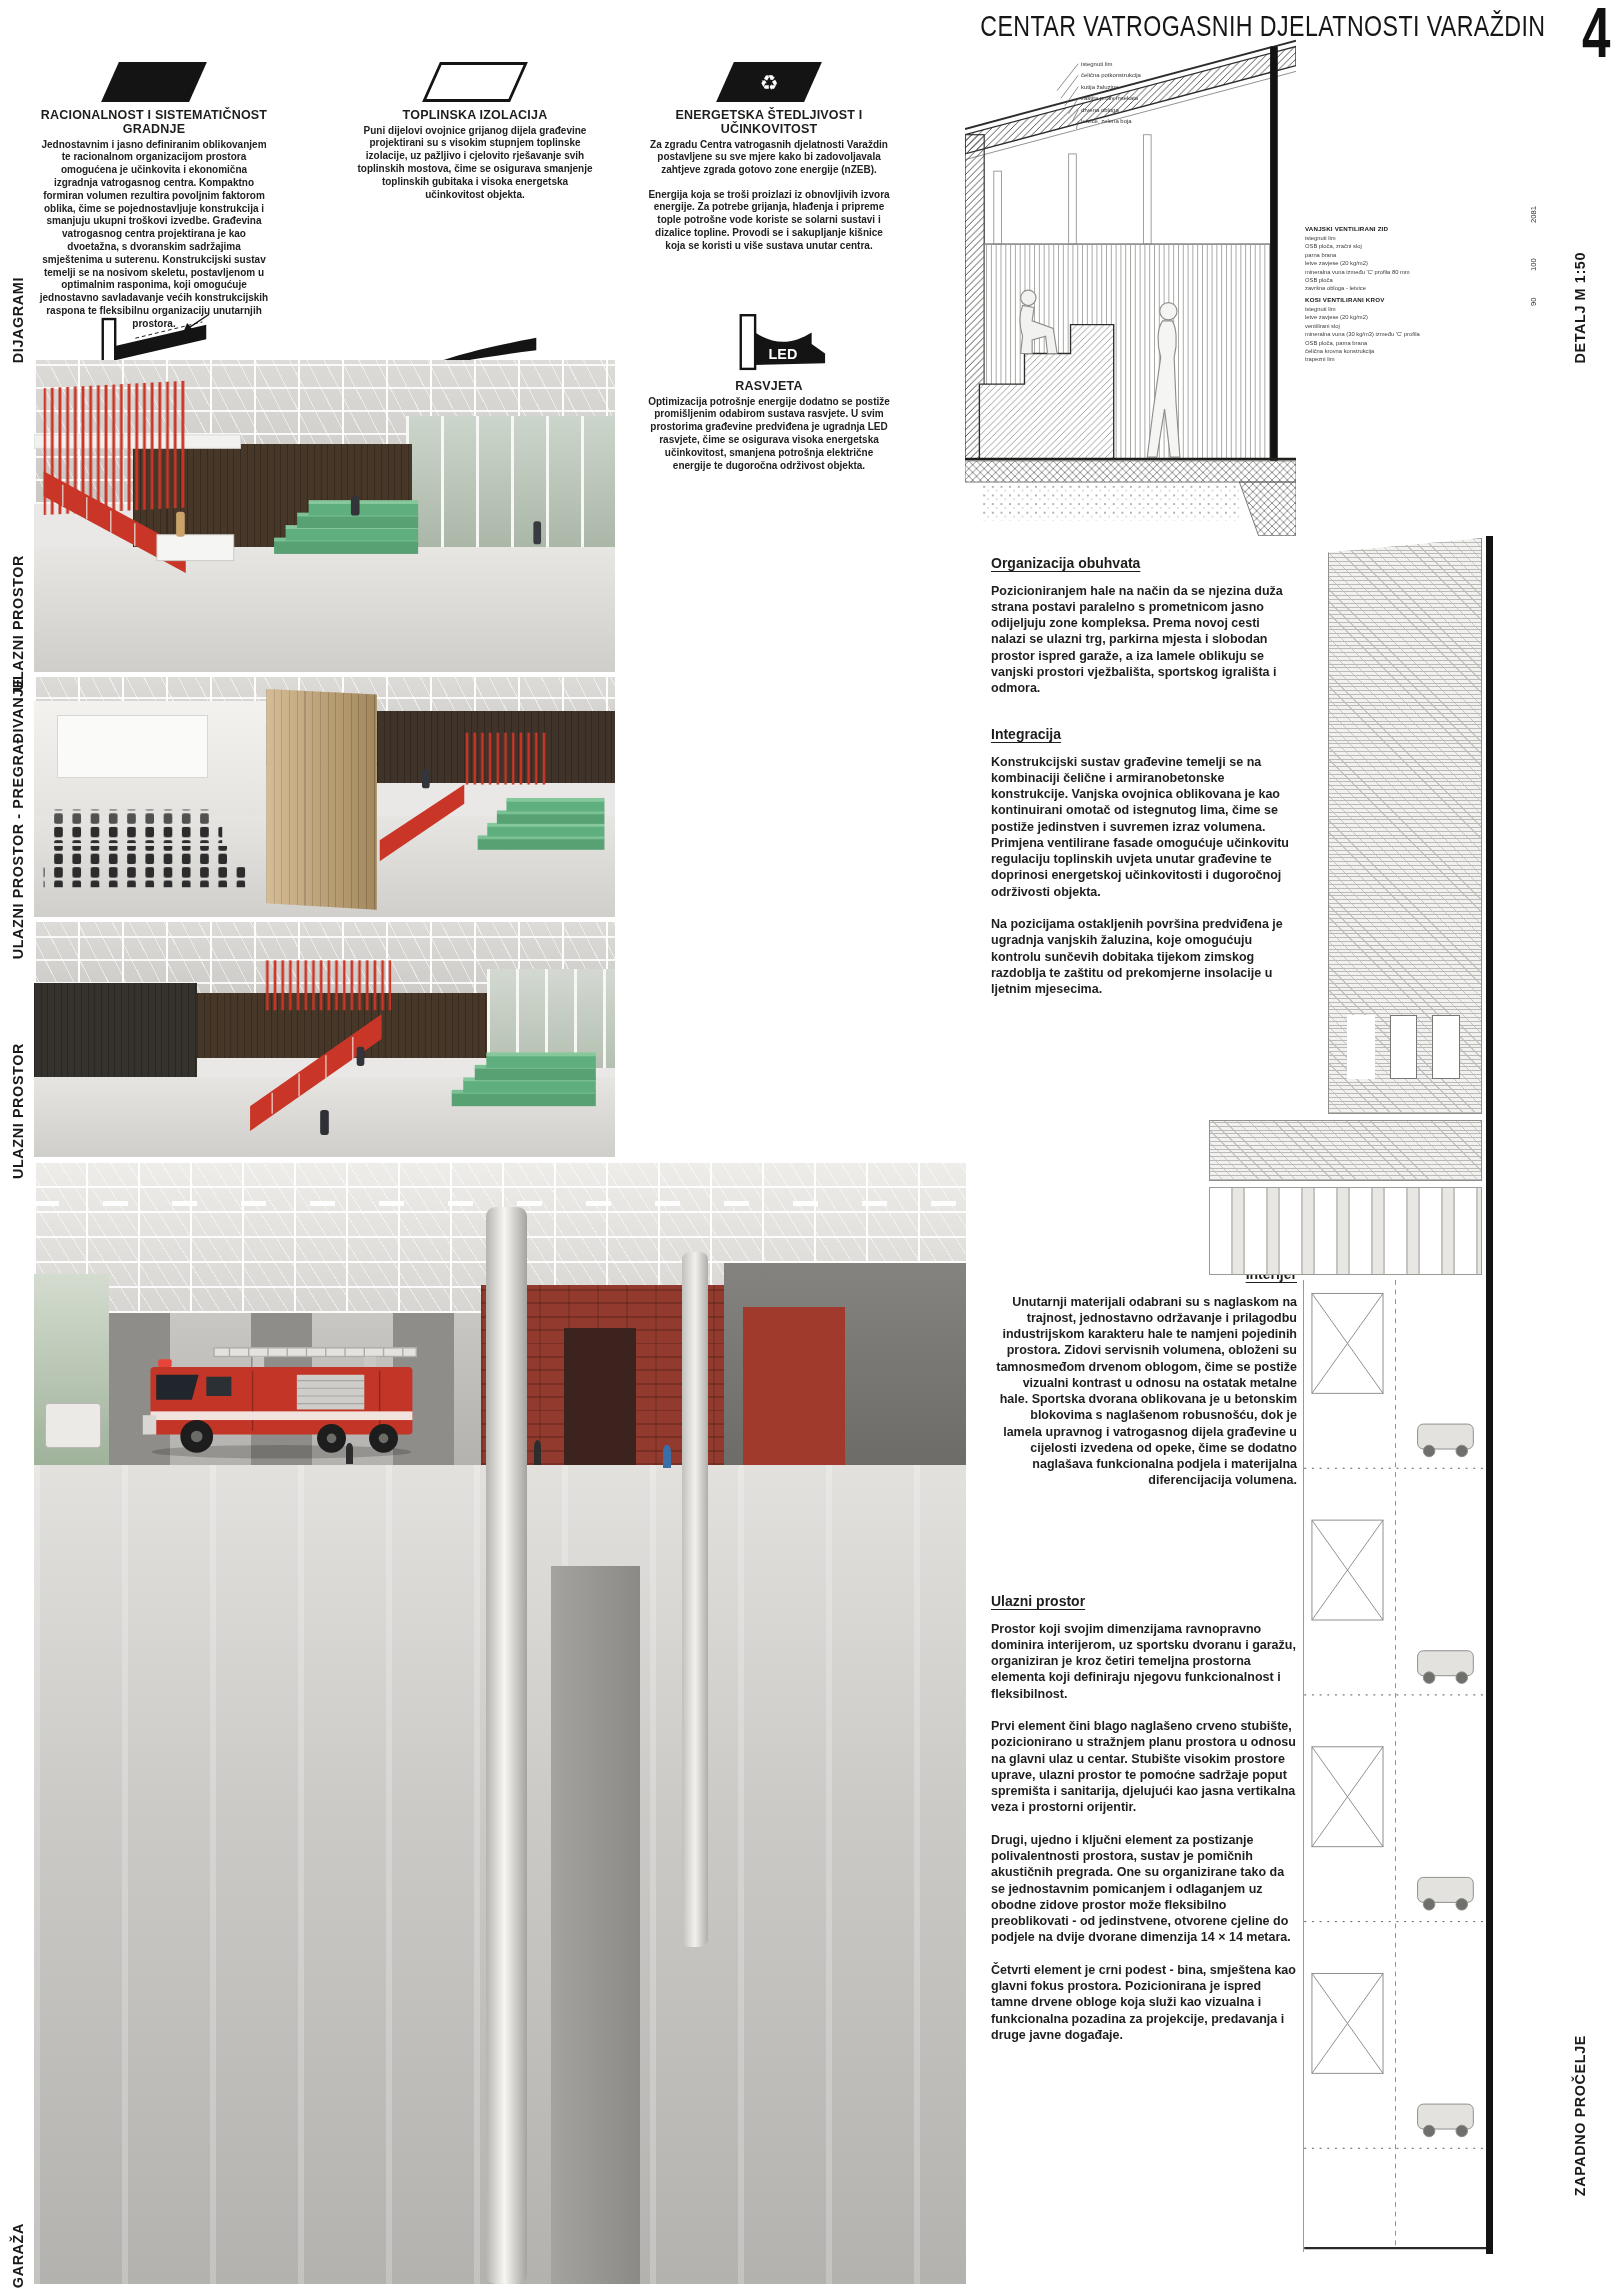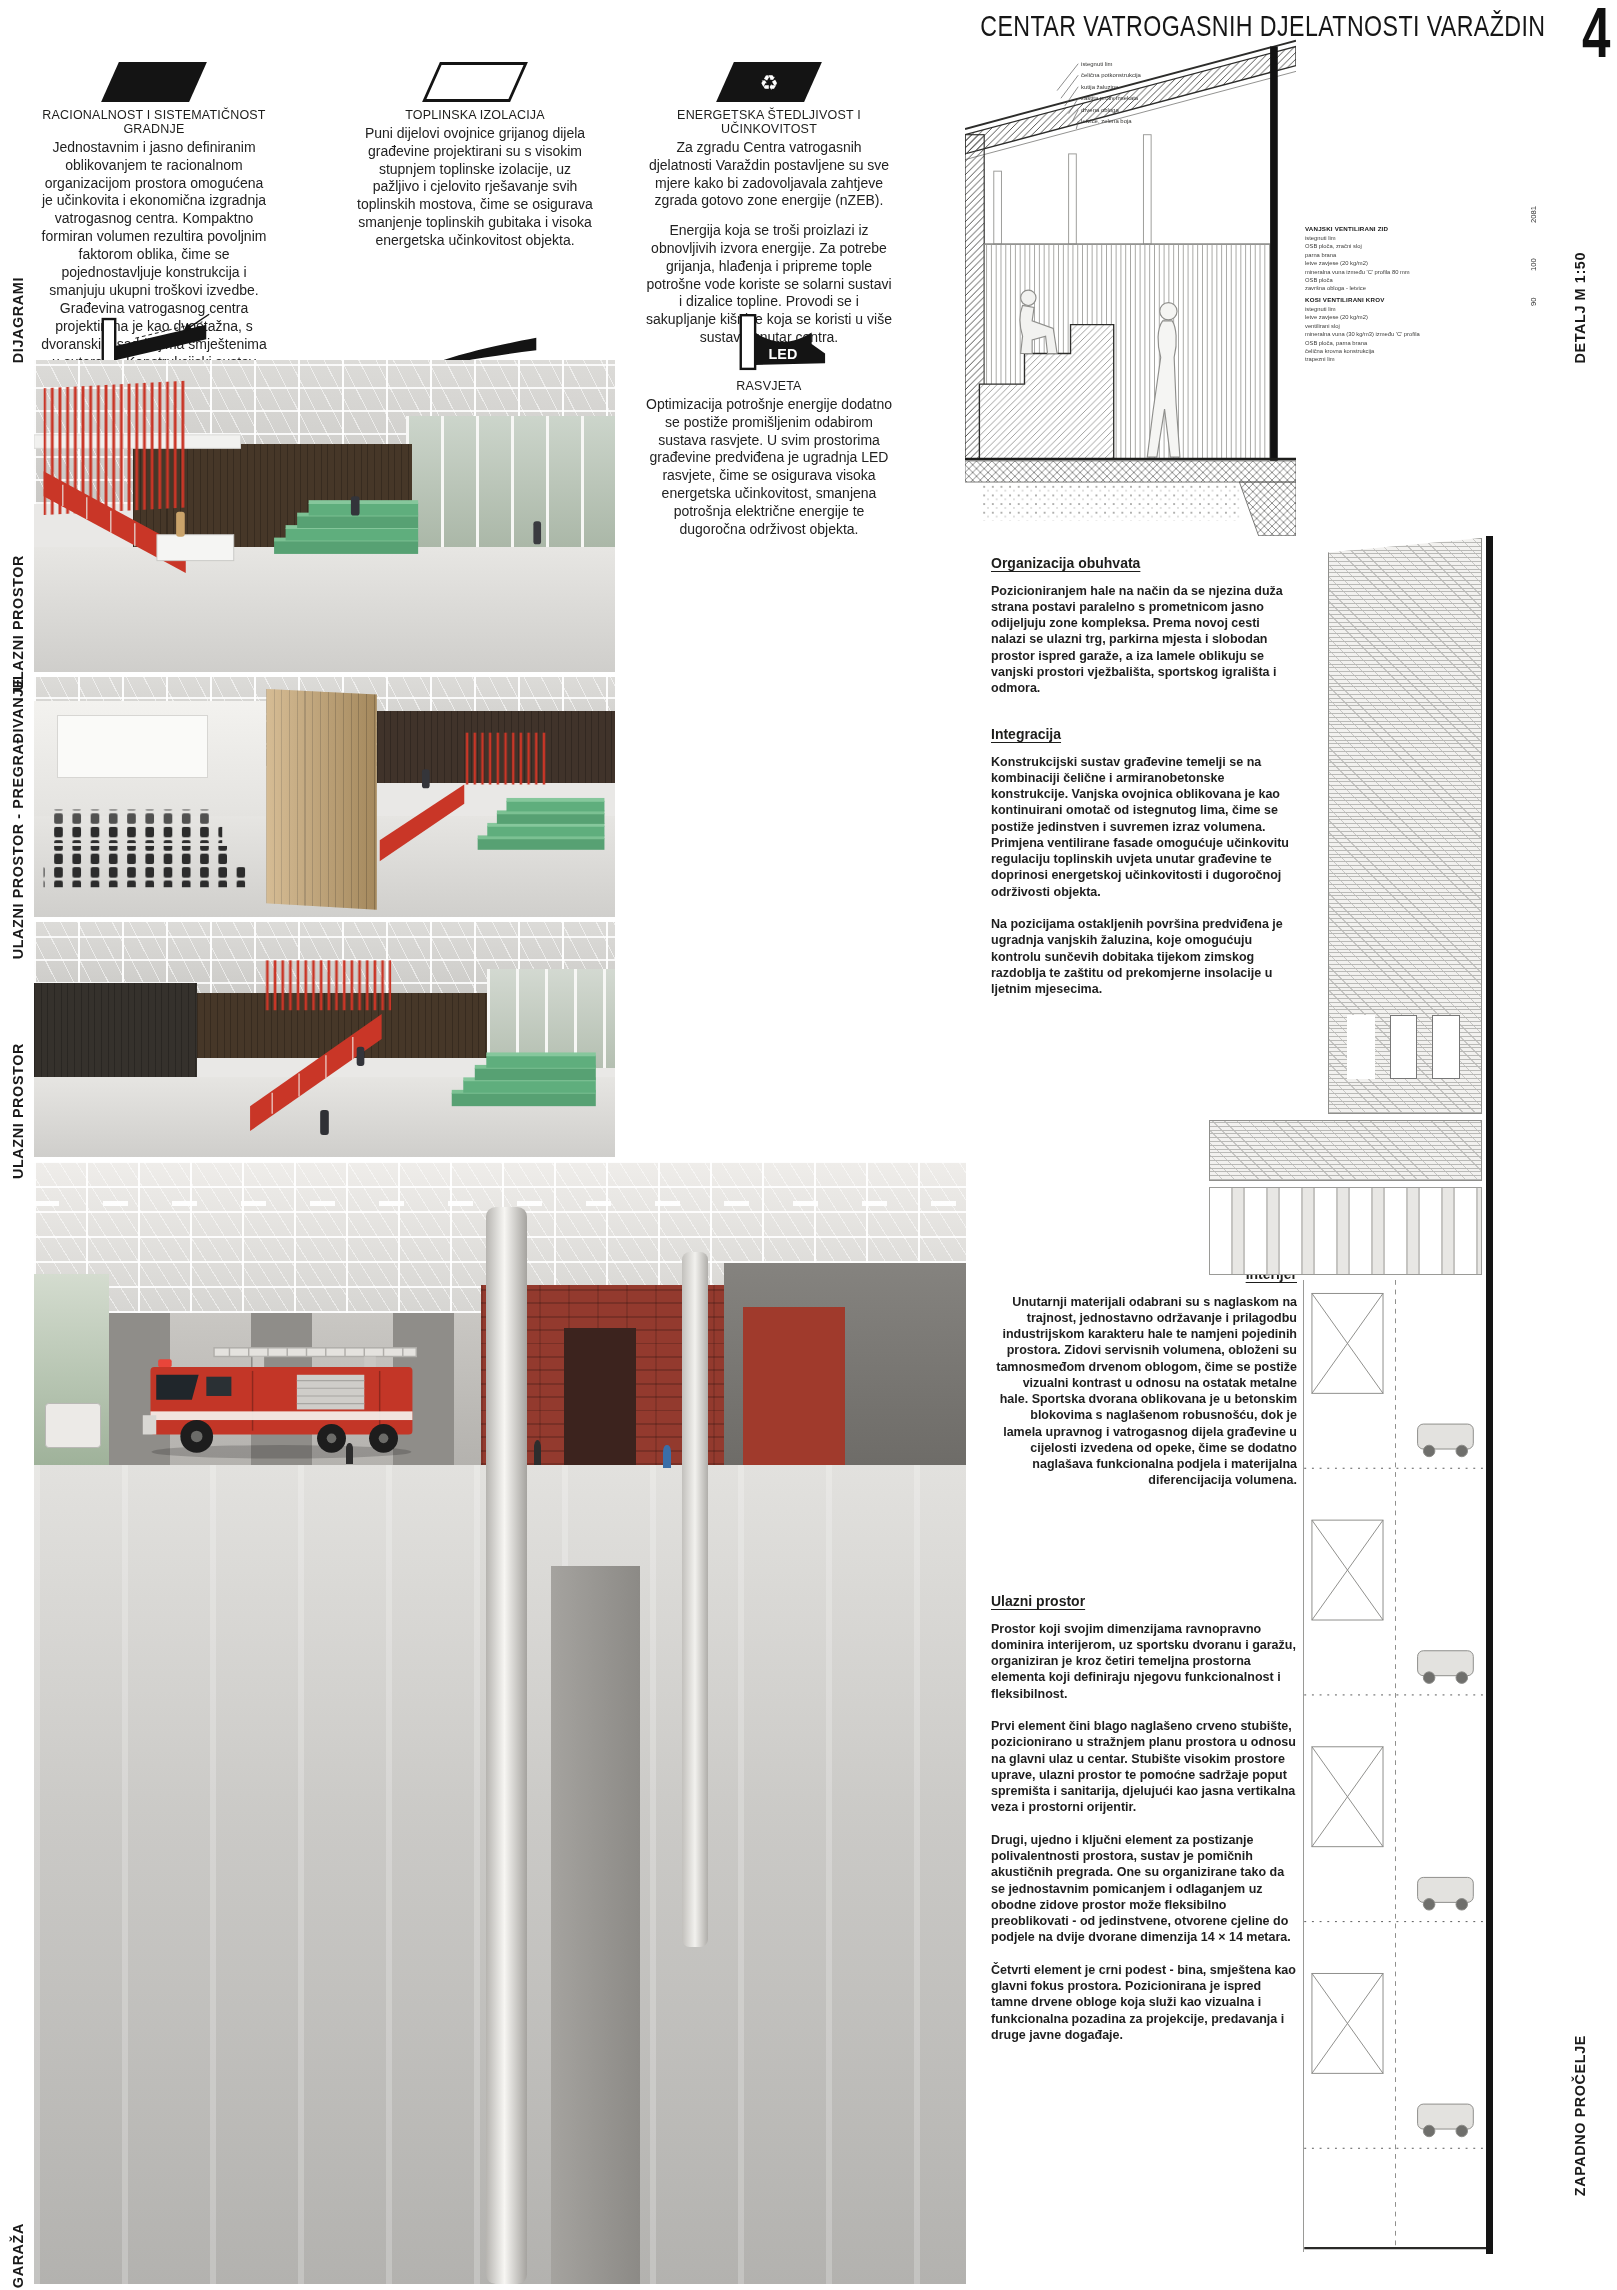--- a/index.html
+++ b/index.html
@@ -14,22 +14,22 @@
   .page-num { position:absolute; top:-7.7px; right:7.7px; font-size:71px; font-weight:800;
               transform:scaleX(.72); transform-origin:right top; color:#111; }
 
   
   .vlabel { position:absolute; font-weight:700; font-size:14.4px; letter-spacing:0.6px;
             writing-mode:vertical-rl; transform:rotate(180deg); white-space:nowrap; color:#1a1a1a; }
 
   
   .diag { position:absolute; text-align:center; }
   .diag .icon-slot { height:60px; display:flex; align-items:flex-end; justify-content:center; margin-bottom:5.8px; }
-  .diag h3 { font-size:12.5px; font-weight:400; letter-spacing:0.2px; margin-bottom:2.9px; }
-  .diag p  { font-size:14px; font-weight:400; line-height:1.28; color:#222; }
+  .diag h3 { font-size:12.5px; font-weight:700; letter-spacing:0.2px; margin-bottom:2.9px; }
+  .diag p  { font-size:10px; font-weight:700; line-height:1.28; color:#222; }
   .diag p + p { margin-top:11.5px; }
   .diag p.tight { margin-top:1.9px; }
   .pg { width:88px; height:40px; transform:skewX(-24deg); background:#141414;
         display:flex; align-items:center; justify-content:center; }
   .pg.line { background:#fff; border:3.8px solid #141414; }
   .pg .rc { transform:skewX(24deg); color:#fff; font-size:21px; line-height:1; }
 
   
   .sec { position:absolute; left:991px; width:306px; }
   .sec h2 { font-size:14px; font-weight:700; text-decoration:underline;

